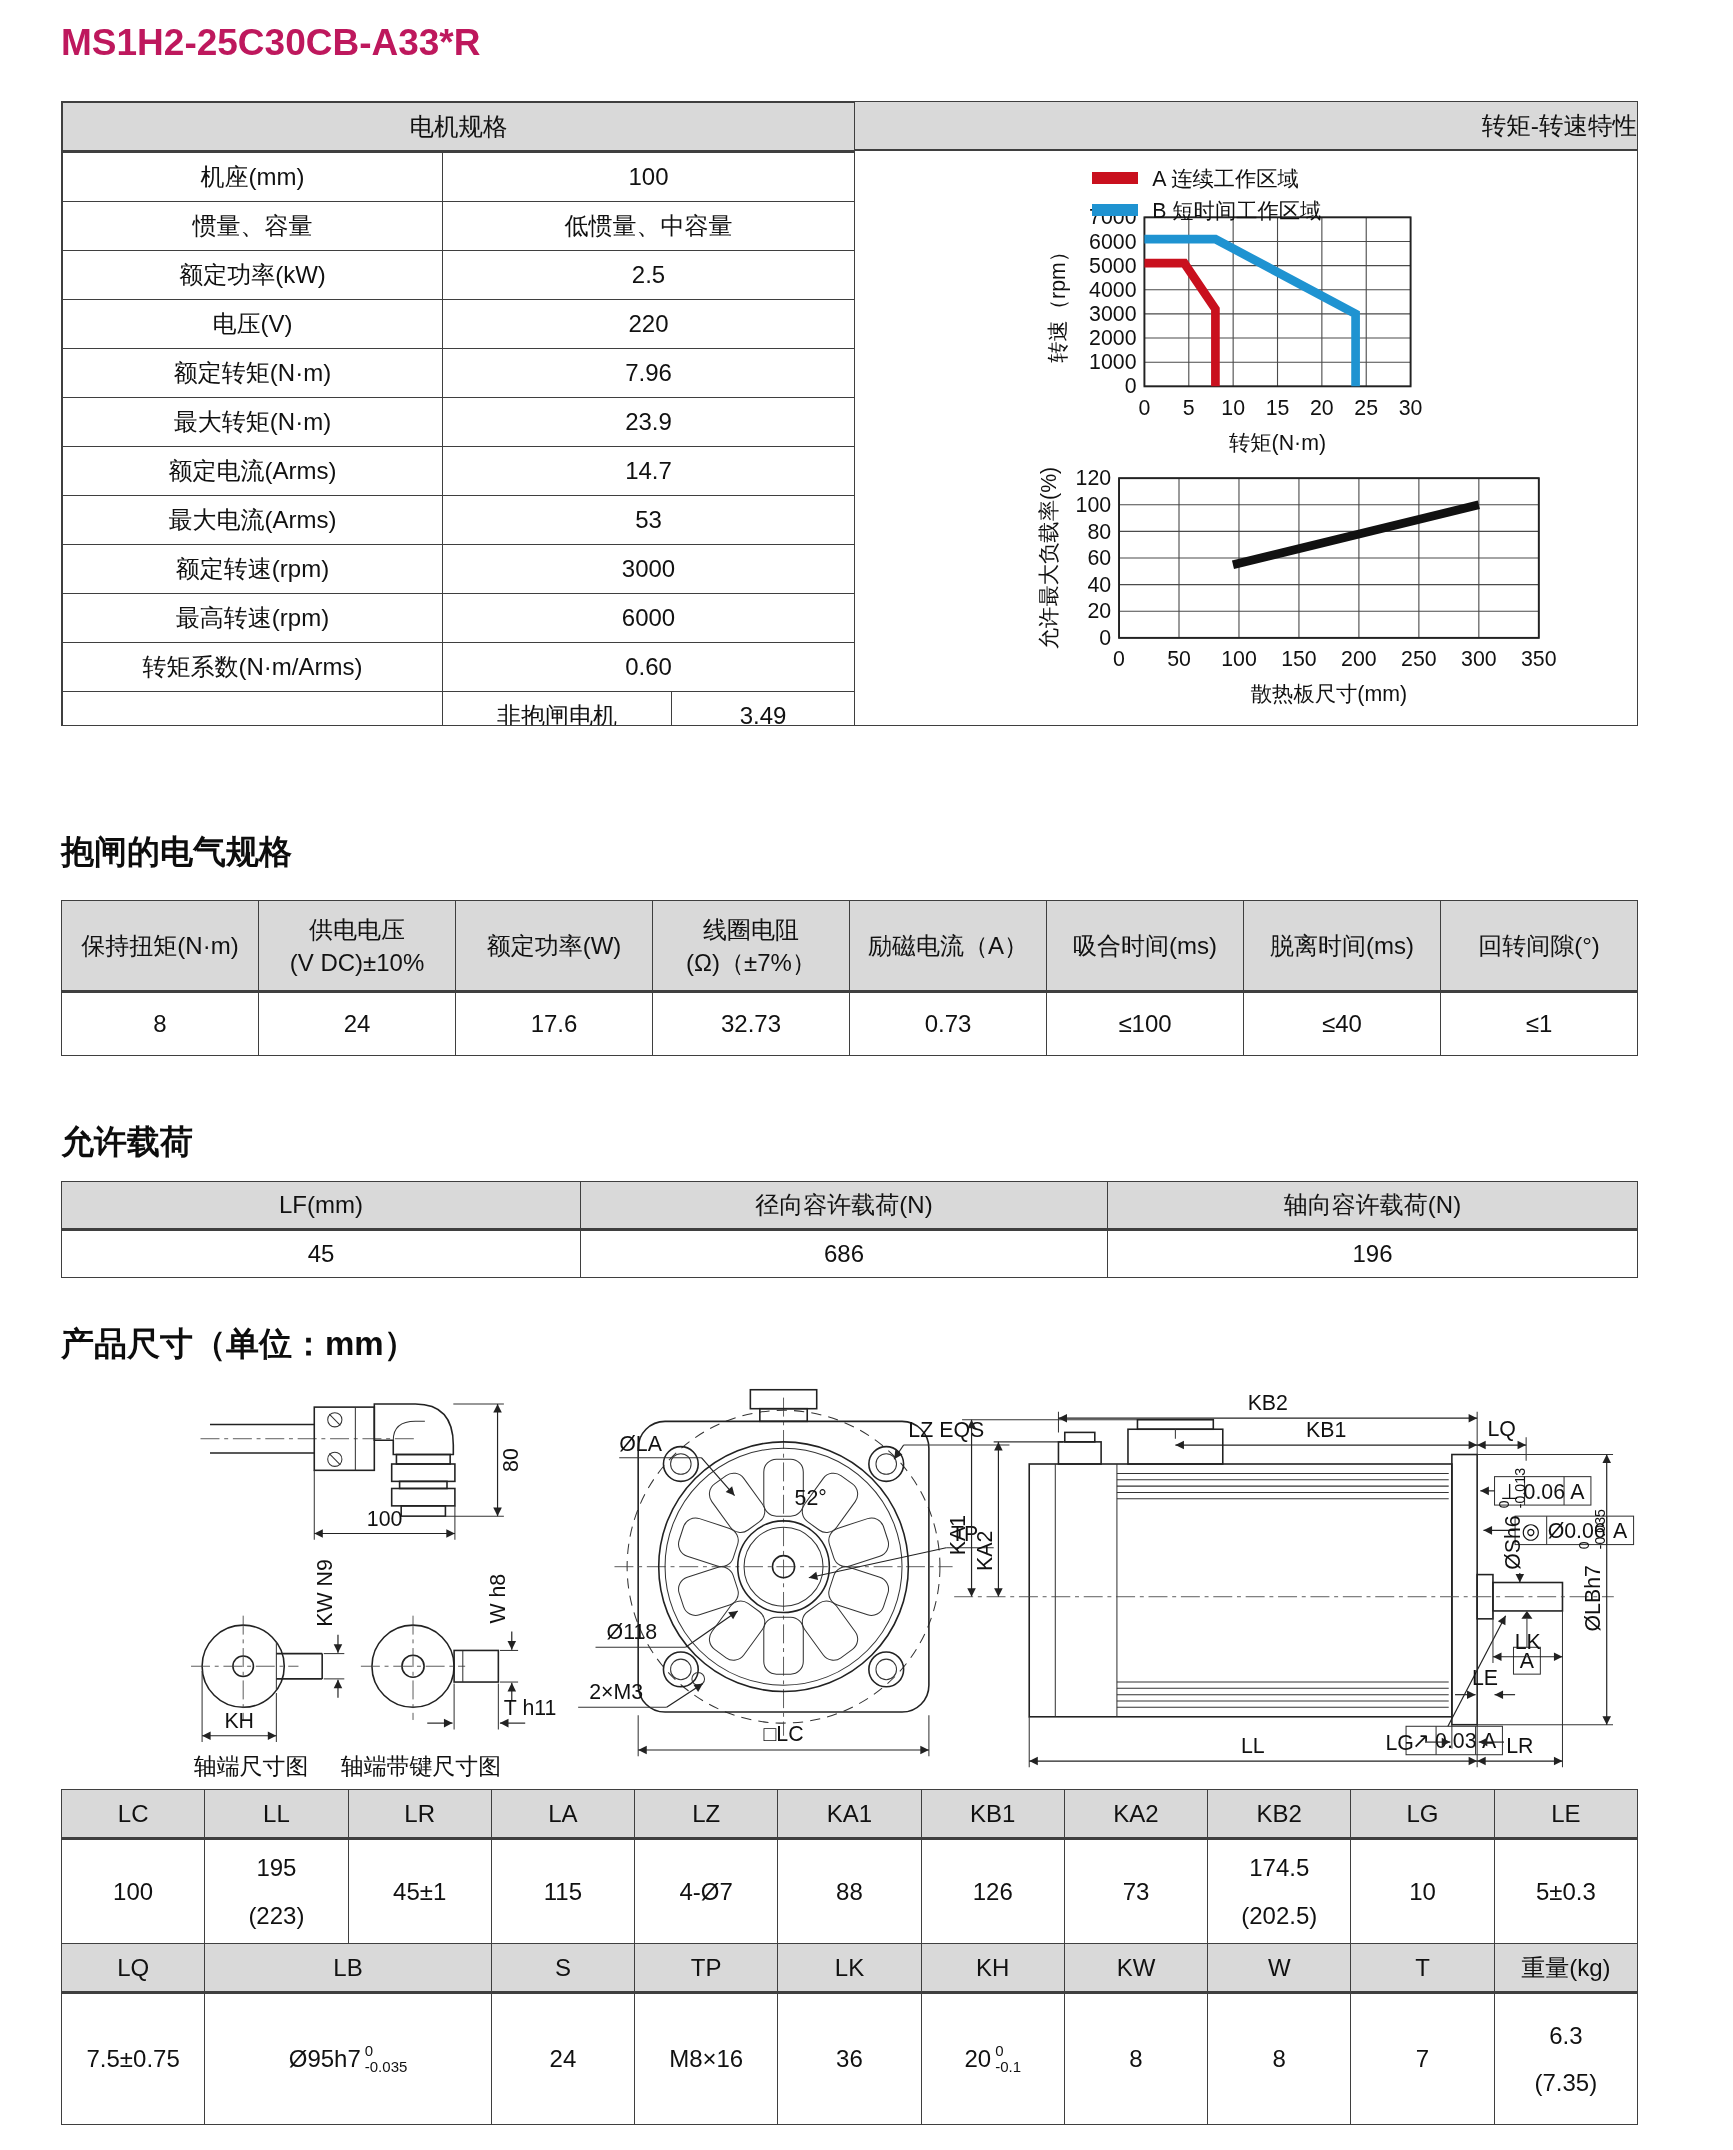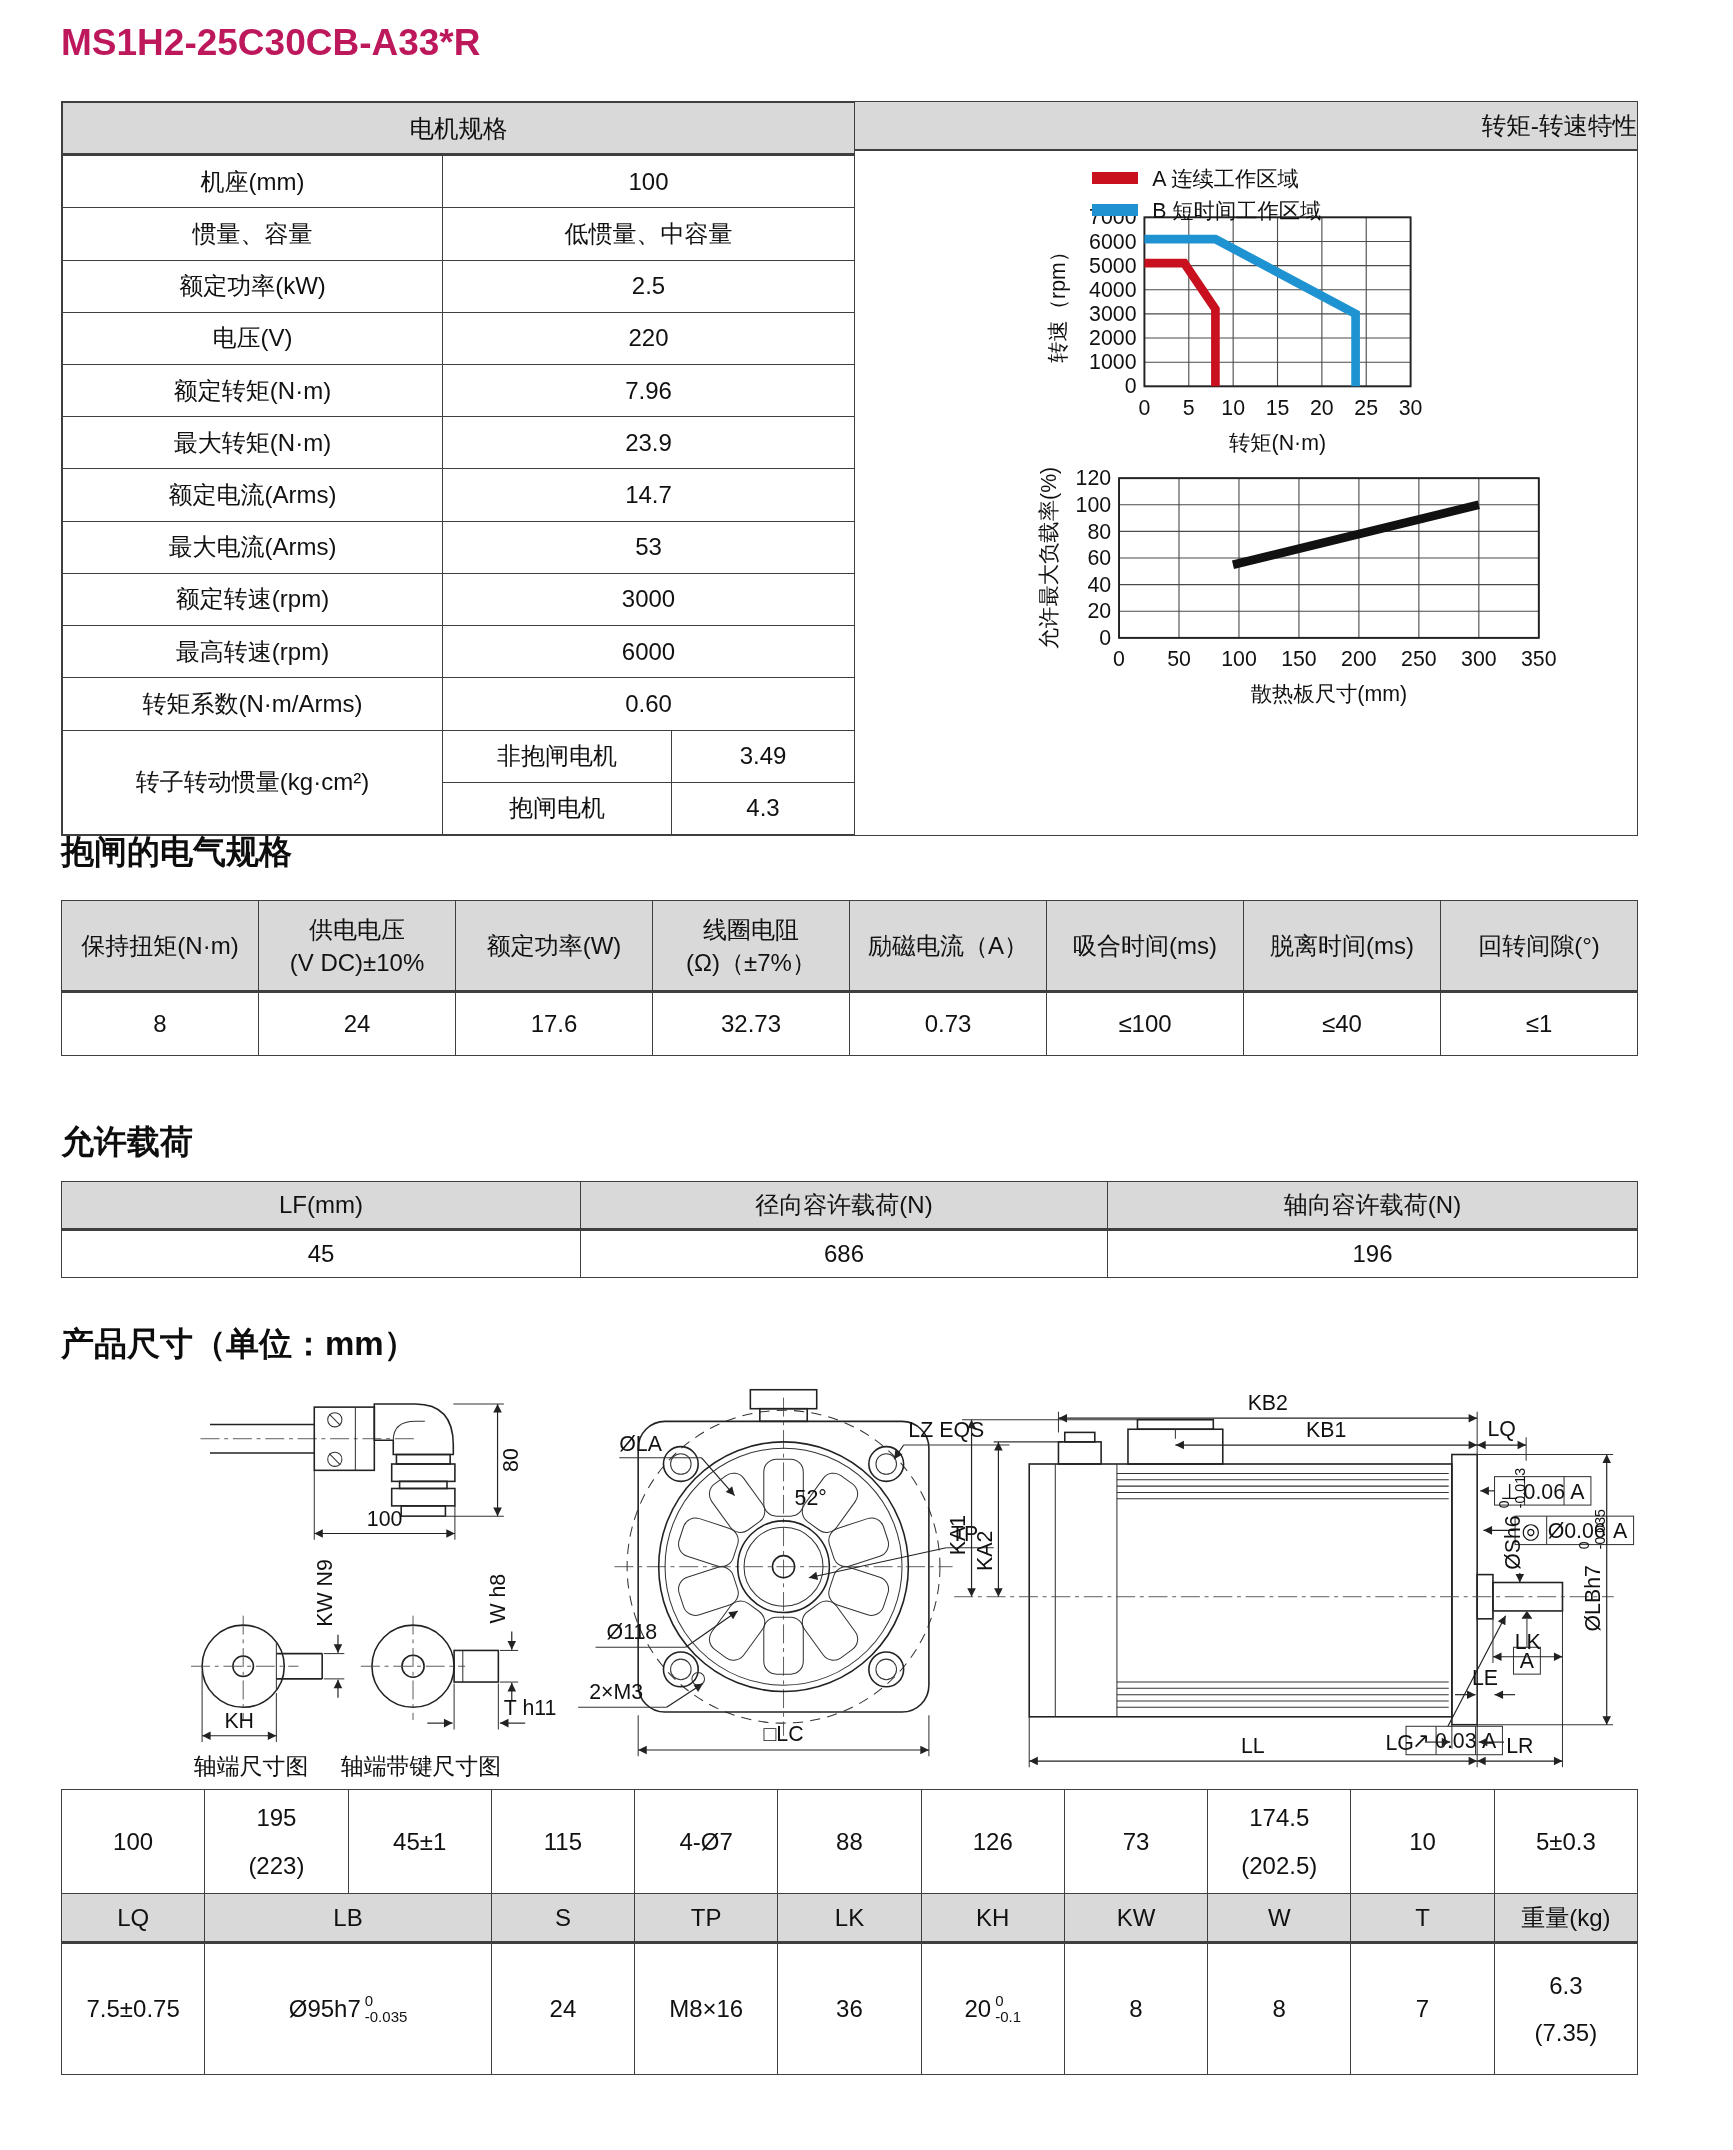--- a/index.html
+++ b/index.html
@@ -1,21 +1,21 @@
 <!DOCTYPE html>
 <html style="font-size:12.7px"><head>
 <meta charset="utf-8">
 <style>
   html,body{margin:0;padding:0;background:#ffffff;}
   body{width:1733px;height:2151px;position:relative;font-family:"Liberation Sans","DejaVu Sans",sans-serif;color:#111;}
   h1#title{position:absolute;left:61px;top:22px;margin:0;font-size:37px;font-weight:700;letter-spacing:0px;color:#be185d;}
   h2.sec{position:absolute;left:61px;margin:0;font-size:33px;font-weight:700;color:#0d0d0d;}
 
   
-  .main-block{position:absolute;left:61px;top:101px;width:1577px;height:735px;border:1.6px solid #3f3f3f;display:flex;box-sizing:border-box;overflow:hidden;background:#fff;}
+  .main-block{position:absolute;left:61px;top:101px;width:1577px;height:625px;border:1.6px solid #3f3f3f;display:flex;box-sizing:border-box;overflow:hidden;background:#fff;}
   table{border-collapse:collapse;table-layout:fixed;}
   .spec-table{width:792px;flex:none;border-right:1.6px solid #3f3f3f;}
   .spec-table th,.spec-table td{border:1.6px solid #3f3f3f;text-align:center;font-size:24px;font-weight:400;padding:0;}
   .spec-table tr.hdr th{height:47px;background:#d9d9d9;border-bottom:3.2px solid #3f3f3f;font-size:24.5px;}
   .spec-table td{height:48px;margin-left:21px;}
   .chart-panel{flex:1;display:flex;flex-direction:column;min-width:0;}
   .panel-header{height:47px;line-height:47px;text-align:right;background:#d9d9d9;font-size:24.5px;border-bottom:2.4px solid #3f3f3f;flex:none;}
   .panel-header.second{border-top:1.6px solid #3f3f3f;}
   .chart-wrap{position:relative;flex:none;background:#fff;}
   .legend{position:absolute;left:237px;top:11px;}
@@ -593,20 +593,33 @@
       <col>
       <col>
       <col>
       <col>
       <col>
       <col>
       <col>
       <col>
   </colgroup>
   <tbody>
+  <tr class="hdr">
+    <th>LC</th>
+    <th>LL</th>
+    <th>LR</th>
+    <th>LA</th>
+    <th>LZ</th>
+    <th>KA1</th>
+    <th>KB1</th>
+    <th>KA2</th>
+    <th>KB2</th>
+    <th>LG</th>
+    <th>LE</th>
+  </tr>
   <tr class="r1">
     <td>100</td>
     <td class="two-line">
           <div class="la">195</div>
           <div>(223)</div>
         </td>
     <td>45±1</td>
     <td>115</td>
     <td>4-Ø7</td>
     <td>88</td>

